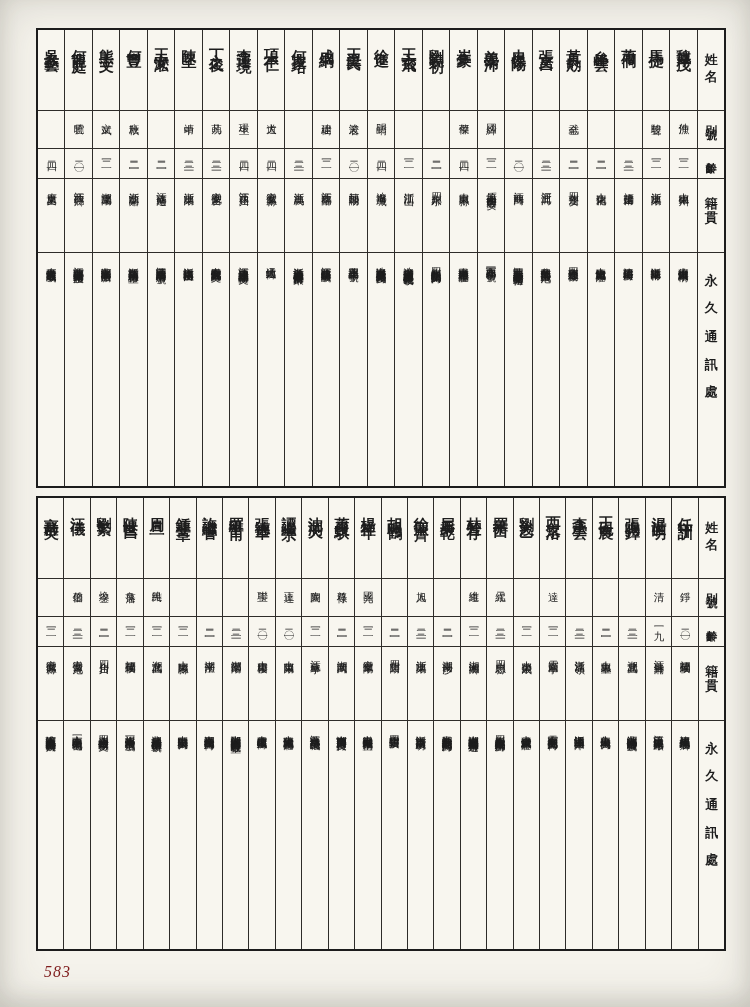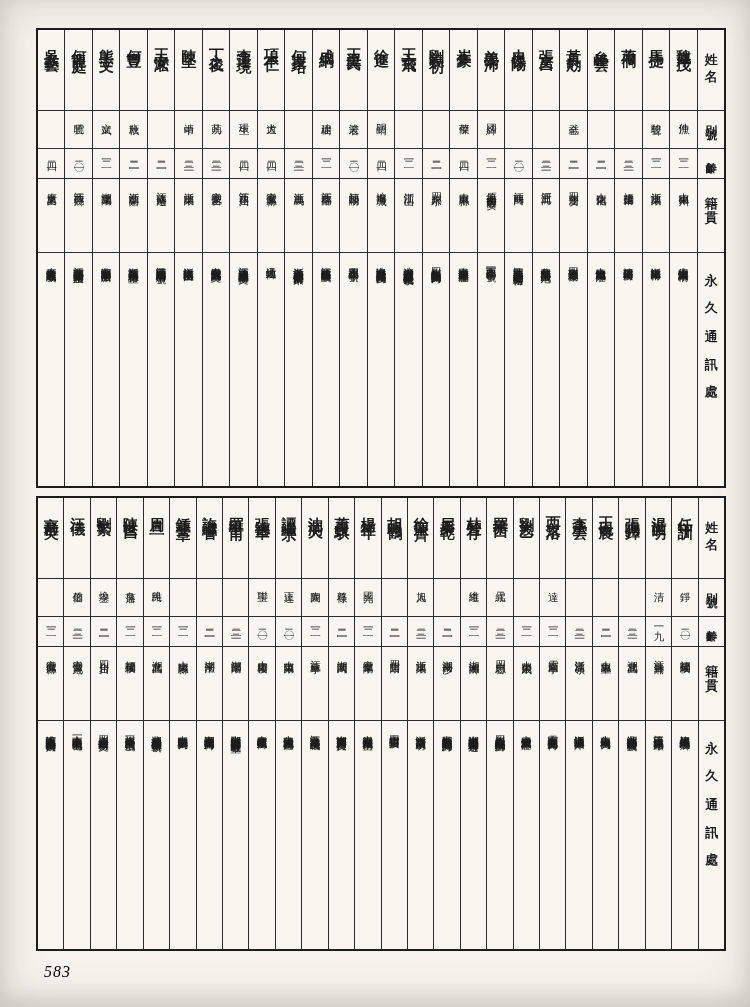--- a/index.html
+++ b/index.html
@@ -57,21 +57,21 @@
   .hdr-alias   { font-size:12px; letter-spacing:3px; }
   .hdr-age     { font-size:11px; letter-spacing:0; }
   .hdr-native  { font-size:13px; letter-spacing:14px; padding-top:3px; }
   .hdr-address { font-size:13px; letter-spacing:28px; padding-top:3px; }
   .page-number {
     position:absolute;
     left:44px; bottom:26px;
     font-size:16px;
     font-style:italic;
     letter-spacing:1px;
-    color:#000000;
+    color:#7f1d1d;
   }
 </style>
 </head>
 <body>
 
 <div class="page">
   <div class="table table-top" id="table-top">
       <div class="col header-col">
         <div class="cell r-name">
           <span class="vt hdr hdr-name">姓名</span>

